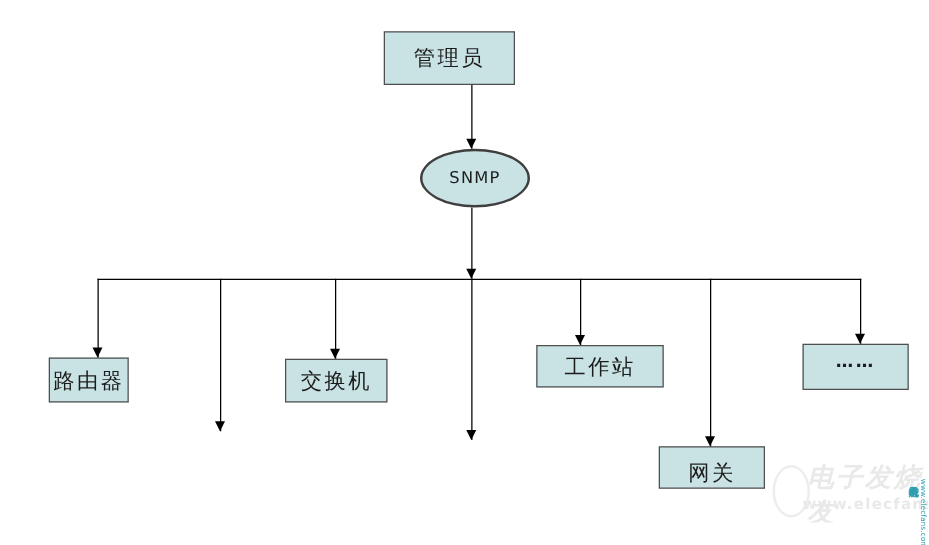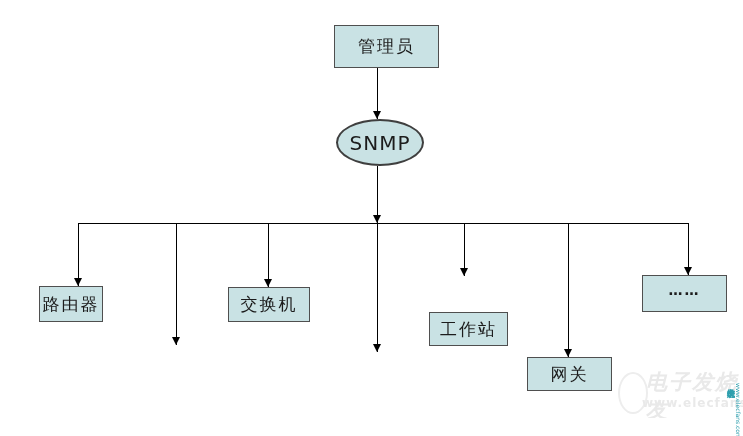--- a/index.html
+++ b/index.html
@@ -7,21 +7,21 @@
     position:relative; width:743px; height:436px; background:#ffffff;
     font-family:"DejaVu Sans","Liberation Sans",sans-serif; overflow:hidden;
   }
   
   .node {
     position:absolute; box-sizing:border-box;
     background:#c9e2e4; border:1px solid #4f4f4f;
     display:flex; align-items:center; justify-content:center;
     font-size:17px; color:#1c1c1c; letter-spacing:2px; white-space:nowrap;
   }
-  .ellipse { border-radius:50%; border:2px solid #3f3f3f; font-size:20px; letter-spacing:1px; }
+  .ellipse { border-radius:50%; border:2px solid #3f3f3f; font-size:13px; letter-spacing:1px; }
   .dots-label { font-weight:bold; font-size:14px; letter-spacing:2px; transform:translateY(-28%); }
   
   .vline { position:absolute; width:1px; background:#000; }
   .vline.arrow::after {
     content:""; position:absolute; bottom:0; left:-4px; width:0; height:0;
     border-left:4px solid transparent; border-right:4px solid transparent;
     border-top:8px solid #000;
   }
   .hline { position:absolute; height:1px; background:#000; }
   
@@ -52,43 +52,43 @@
   }
   .wm-edge .wm-url-v {
     writing-mode:vertical-rl; font-size:6px; line-height:7px;
   }
 </style>
 </head>
 <body>
 
 <div class="canvas">
 
-  <div class="node" style="left:334px; top:25px; width:105px; height:43px;">
+  <div class="node" style="left:307px; top:25px; width:105px; height:43px;">
     <span>管理员</span>
   </div>
 
   <div class="node ellipse" style="left:336px; top:119px; width:88px; height:47px;">
     <span>SNMP</span>
   </div>
 
   <div class="node" style="left:39px; top:286px; width:64px; height:36px;">
     <span>路由器</span>
   </div>
 
 
   <div class="node" style="left:228px; top:287px; width:82px; height:35px;">
     <span>交换机</span>
   </div>
 
 
-  <div class="node" style="left:429px; top:276px; width:79px; height:34px;margin-top:36px;">
+  <div class="node" style="left:429px; top:276px; width:102px; height:34px;">
     <span>工作站</span>
   </div>
 
-  <div class="node" style="left:527px; top:357px; width:85px; height:34px;">
+  <div class="node" style="left:527px; top:357px; width:85px; height:34px;align-items:flex-end;">
     <span>网关</span>
   </div>
 
   <div class="node" style="left:642px; top:275px; width:85px; height:37px;">
     <span class="dots-label">……</span>
   </div>
 
   <div class="vline arrow" style="left:377px; top:68px; height:51px;"></div>
   <div class="vline arrow" style="left:377px; top:166px; height:57px;"></div>
 

